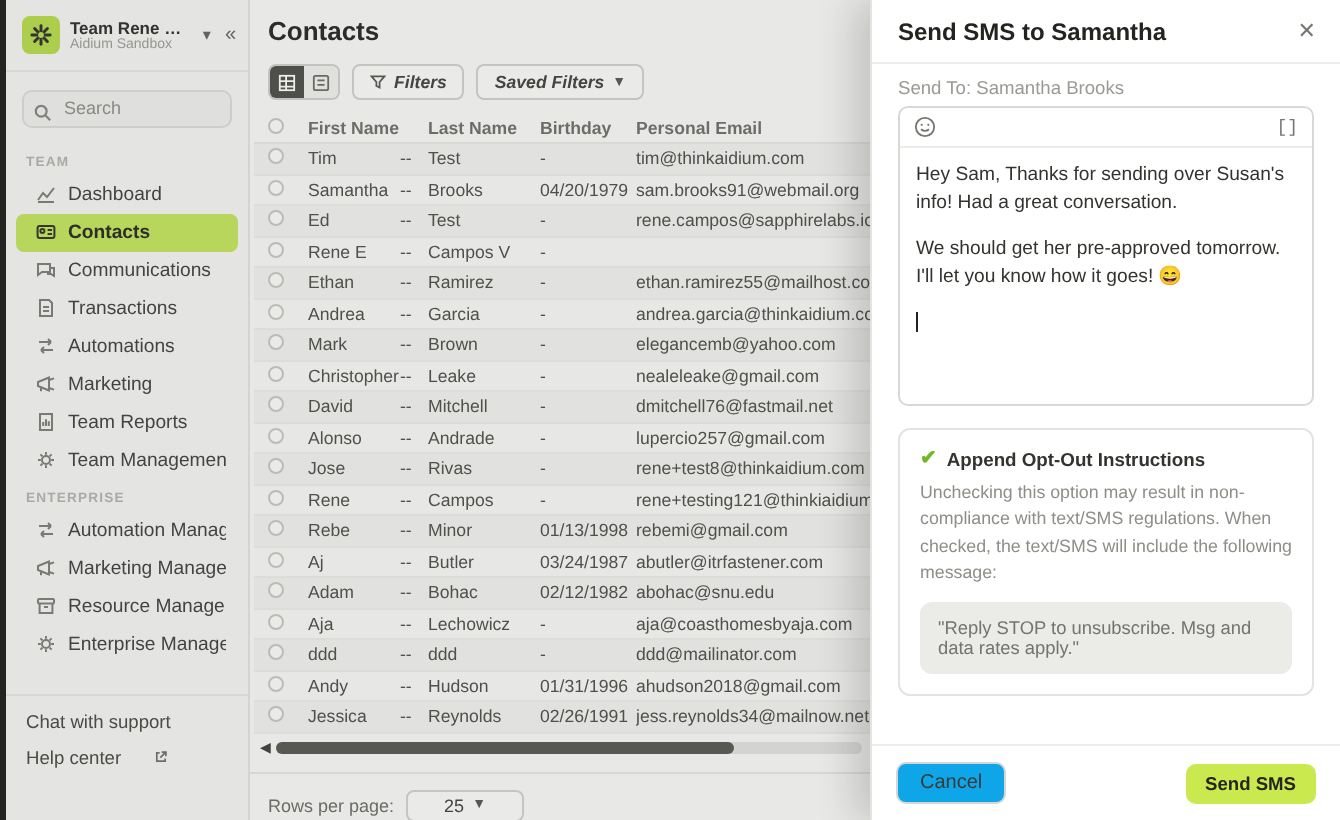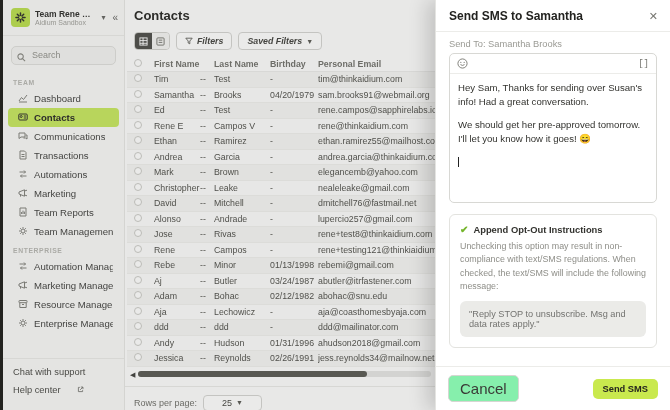--- a/index.html
+++ b/index.html
@@ -28,21 +28,21 @@
   .nav { flex:1 1 auto; overflow:hidden; padding-top:4px; }
   .nav-section-label { font-size:6.8px; font-weight:700; letter-spacing:0.6px; color:#b4b4ae; padding:6px 0 3px 10px; }
   .nav-item { display:flex; align-items:center; gap:6px; height:19px; padding:0 6px 0 10px; margin:0 5px; border-radius:4px; cursor:pointer; }
   .nav-item .nav-icon { color:#7c7c76; display:flex; align-items:center; flex:0 0 auto; }
   .nav-item .nav-label { font-size:9.6px; color:#3d3d3a; white-space:nowrap; overflow:hidden; }
   .nav-item.active { background:#c4e55a; }
   .nav-item.active .nav-label { color:#242421; font-weight:700; }
   .nav-item.active .nav-icon { color:#2e2e29; }
   .side-footer { border-top:1px solid #e7e7e4; padding:8px 10px 10px 10px; }
   .side-link { font-size:9.3px; color:#464641; margin-bottom:8px; cursor:pointer; display:flex; align-items:center; gap:4px; }
-  .side-link:last-child { margin-bottom:5px;gap:16px; }
+  .side-link:last-child { margin-bottom:16px;gap:16px; }
   .ext-ico { color:#6d6d67; }
 
   
   .main { position:absolute; left:125px; top:0; width:310px; height:410px; background:#fbfbfa; }
   .main-title { font-size:13px; font-weight:700; color:#232320; padding:8px 0 0 9px; }
   .toolbar { display:flex; align-items:center; gap:6px; padding:9px 0 6px 9px; }
   .seg { display:flex; border:1px solid #cfcfcb; border-radius:4px; overflow:hidden; }
   .seg-btn { width:17px; height:16px; display:flex; align-items:center; justify-content:center; background:#f2f2ef; color:#6a6a64; cursor:pointer; }
   .seg-btn.active { background:#4a4a45; color:#fff; }
   .tbtn { display:flex; align-items:center; gap:4px; height:18px; padding:0 8px; border:1px solid #d2d2ce; border-radius:4px; background:#fdfdfc; font-size:8.8px; font-weight:700; color:#3f3f3a; cursor:pointer;font-style:italic; }
@@ -81,21 +81,21 @@
   .composer-text { padding:7px 8px; font-size:9.6px; color:#33332f; line-height:1.45; cursor:text; flex:1; }
   .composer-text p { margin-bottom:9px; }
   .caret { display:inline-block; width:1px; height:10px; background:#222; vertical-align:middle; }
   .optout { border:1px solid #e3e3df; border-radius:6px; margin-top:11px; padding:9px 10px 10px 10px; }
   .opt-head { display:flex; align-items:center; gap:5px; margin-bottom:5px; }
   .opt-check { color:#74b52b; font-size:10px; font-weight:700; cursor:pointer; line-height:1; }
   .opt-label { font-size:9.4px; font-weight:700; color:#33332f; }
   .opt-desc { font-size:8.9px; color:#8e8e88; line-height:1.5; margin-bottom:8px; }
   .opt-quote { background:#ebebe8; border-radius:6px; padding:8px 9px; font-size:9.2px; color:#77777 1; color:#737370; }
   .panel-footer { border-top:1px solid #ececE9; padding:8px 12px; display:flex; align-items:center; justify-content:space-between; }
-  .btn-cancel { border:1px solid #d6d6d2; background:#86efac; border-radius:5px; padding:4px 11px; font-size:15px; color:#3a3a36; font-family:"Liberation Sans",sans-serif; cursor:pointer; }
+  .btn-cancel { border:1px solid #d6d6d2; background:#0ea5e9; border-radius:5px; padding:4px 11px; font-size:10px; color:#3a3a36; font-family:"Liberation Sans",sans-serif; cursor:pointer; }
   .btn-send { border:none; background:#c9e94e; border-radius:5px; padding:5px 10px; font-size:9.3px; font-weight:700; color:#26261f; font-family:"Liberation Sans",sans-serif; cursor:pointer; }
 </style>
 </head>
 <body>
 
 <div class="edge"></div>
 
 <div class="sidebar">
   <div class="ws-header">
     <div class="ws-logo">
@@ -349,21 +349,20 @@
           <span class="tcell">Test</span>
           <span class="tcell">-</span>
           <span class="tcell">rene.campos@sapphirelabs.io</span>
         </div>
         <div class="trow">
           <span><span class="cb"></span></span>
           <span class="tcell">Rene E</span>
           <span class="tcell">--</span>
           <span class="tcell">Campos V</span>
           <span class="tcell">-</span>
-          <span class="tcell">rene@thinkaidium.com</span>
         </div>
         <div class="trow">
           <span><span class="cb"></span></span>
           <span class="tcell">Ethan</span>
           <span class="tcell">--</span>
           <span class="tcell">Ramirez</span>
           <span class="tcell">-</span>
           <span class="tcell">ethan.ramirez55@mailhost.com</span>
         </div>
         <div class="trow">

